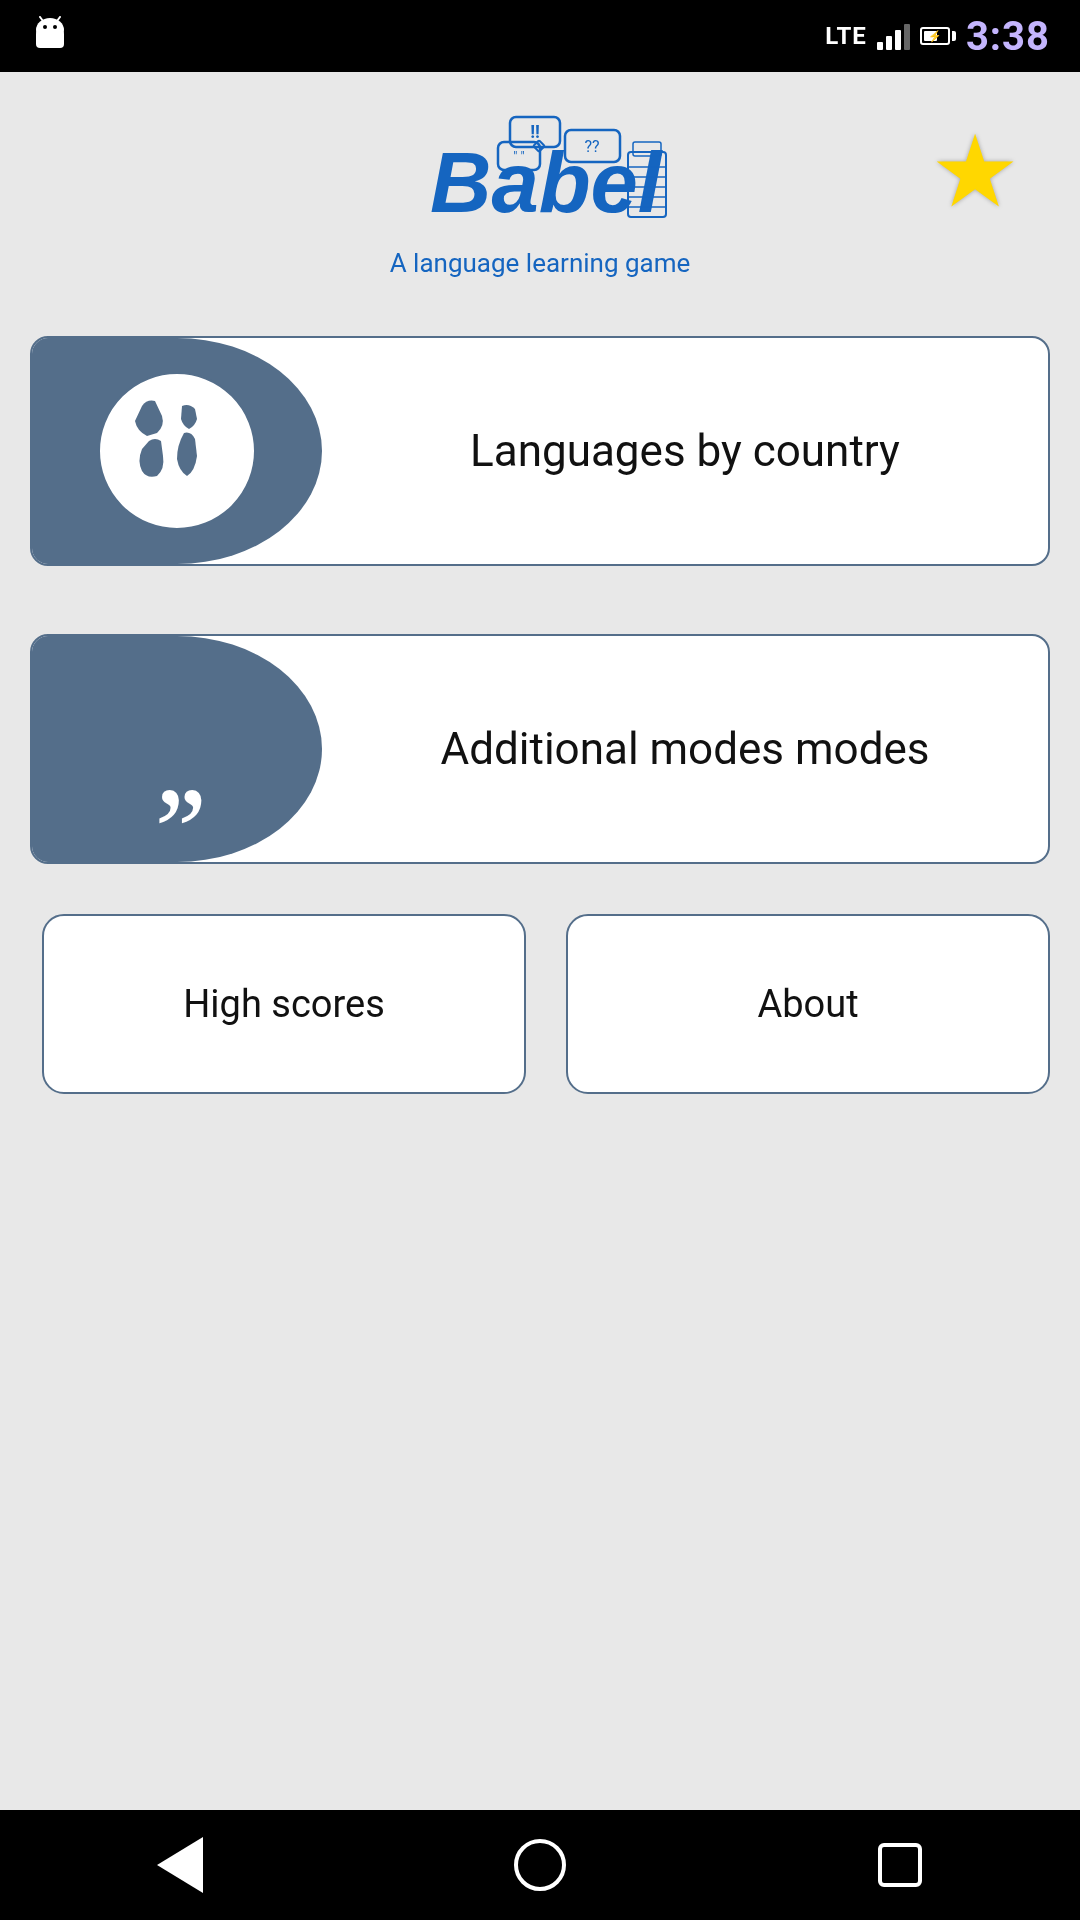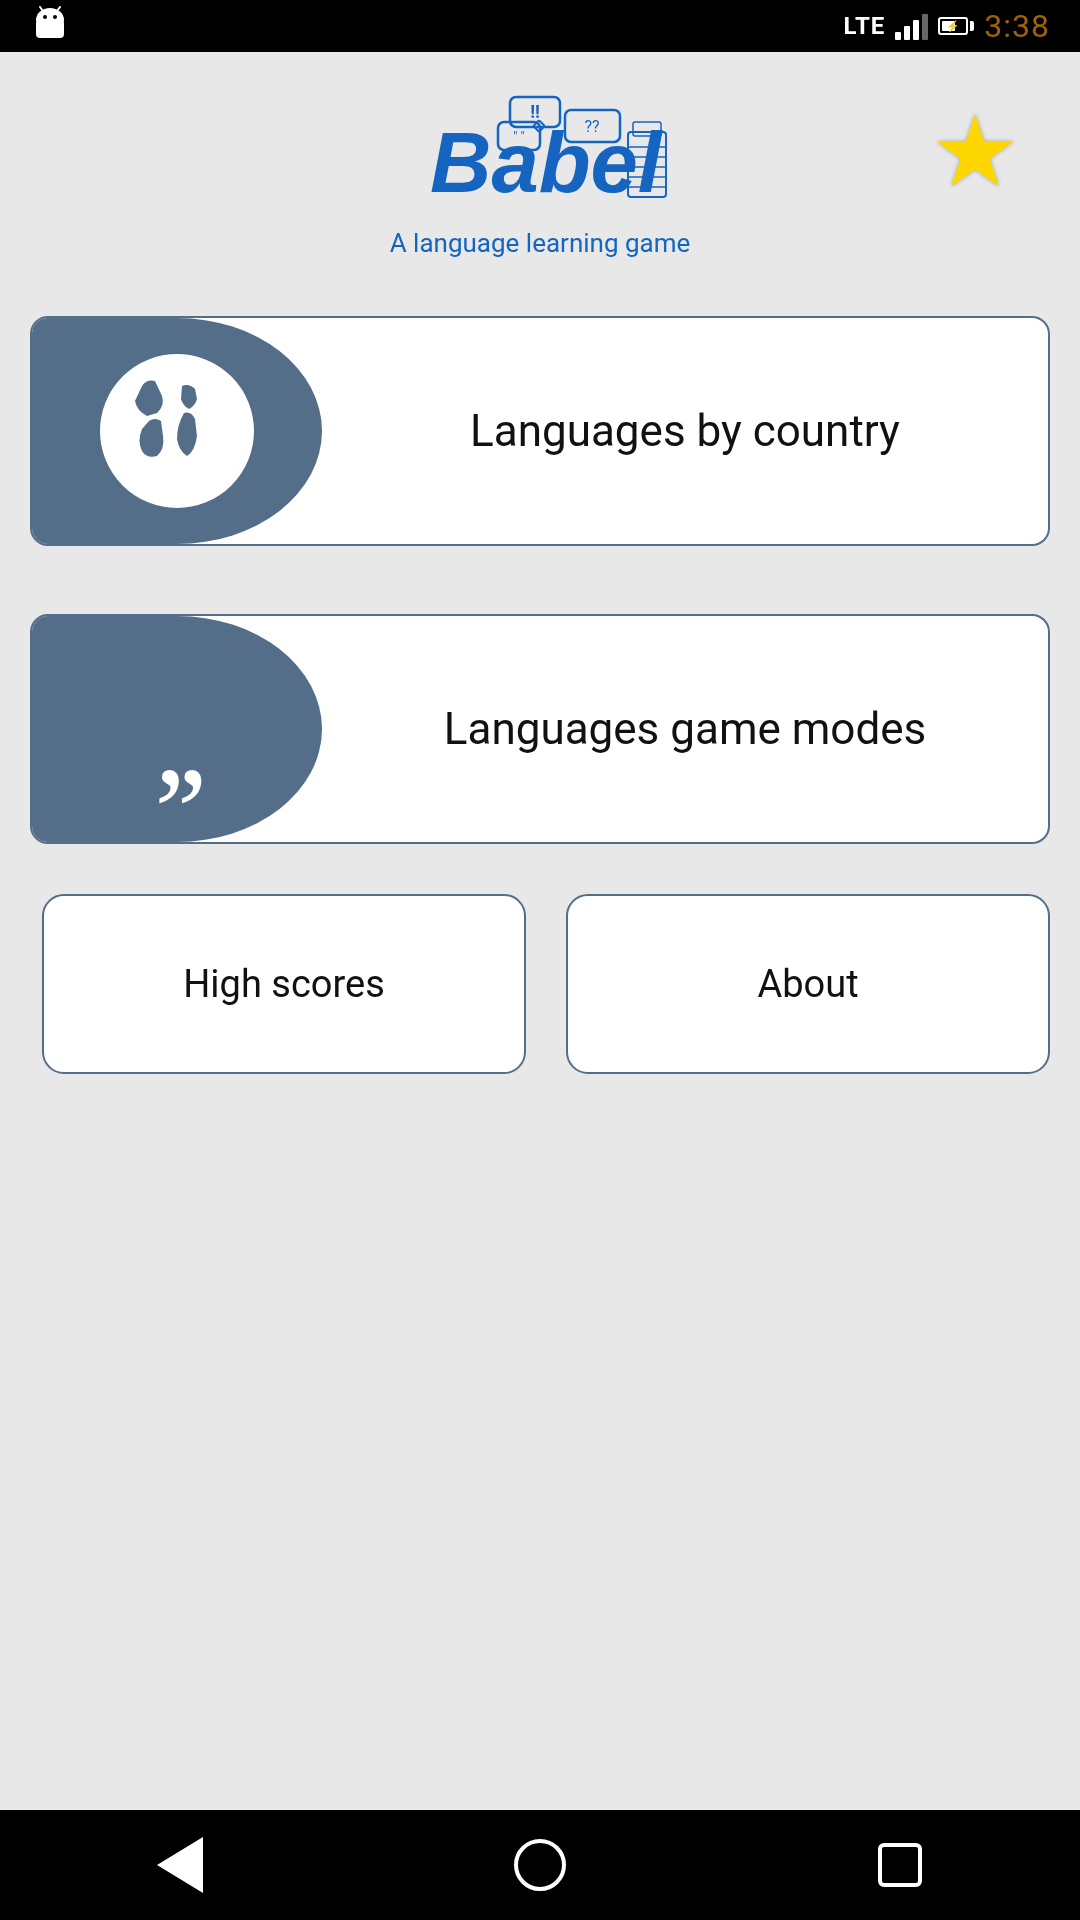--- a/index.html
+++ b/index.html
@@ -11,21 +11,21 @@
       background: #e8e8e8;
       font-family: 'Roboto', Arial, sans-serif;
       display: flex;
       flex-direction: column;
       overflow: hidden;
     }
 
     
     .status-bar {
       width: 100%;
-      height: 52px;
+      height: 72px;
       background: #000;
       display: flex;
       align-items: center;
       justify-content: flex-end;
       padding: 0 30px;
       gap: 14px;
       flex-shrink: 0;
     }
 
     .status-bar-left {
@@ -39,23 +39,23 @@
       height: 40px;
     }
 
     .status-icons {
       display: flex;
       align-items: center;
       gap: 10px;
     }
 
     .status-time {
-      color: #a16207;
-      font-size: 32px;
-      font-weight: 400;
+      color: #c4b5fd;
+      font-size: 40px;
+      font-weight: 700;
       letter-spacing: 1px;
     }
 
     .lte-text {
       color: white;
       font-size: 24px;
       font-weight: bold;
       letter-spacing: 1px;
     }
 
@@ -364,21 +364,21 @@
         <path d="M97,72 Q104,70 108,78 L110,95 Q108,110 100,115 Q92,110 90,98 Q90,84 97,72 Z" fill="#546e8a"></path>
       </svg>
     </div>
     <span class="big-button-label">Languages by country</span>
   </div>
 
   <div class="big-button">
     <div class="big-button-icon">
       <span class="quote-marks">,,</span>
     </div>
-    <span class="big-button-label">Languages game modes</span>
+    <span class="big-button-label">Additional modes modes</span>
   </div>
 
   <div class="small-buttons-row">
     <div class="small-button">
       <span>High scores</span>
     </div>
     <div class="small-button">
       <span>About</span>
     </div>
   </div>

